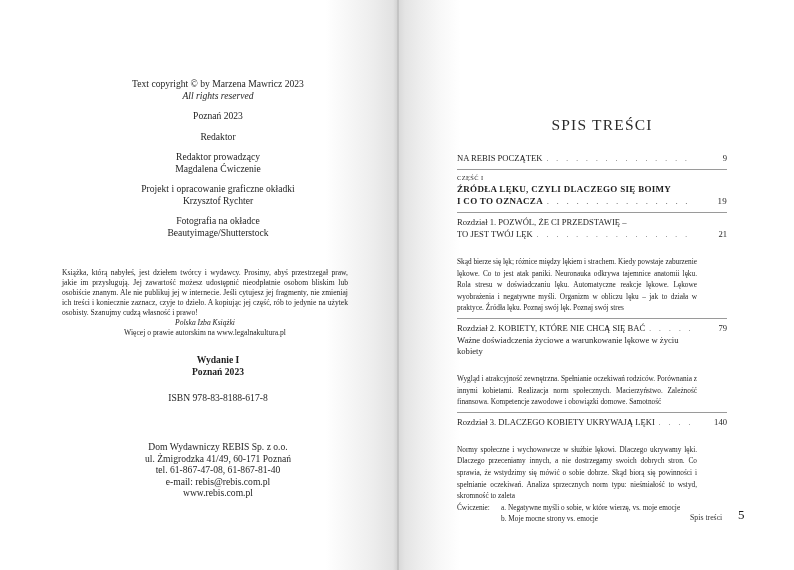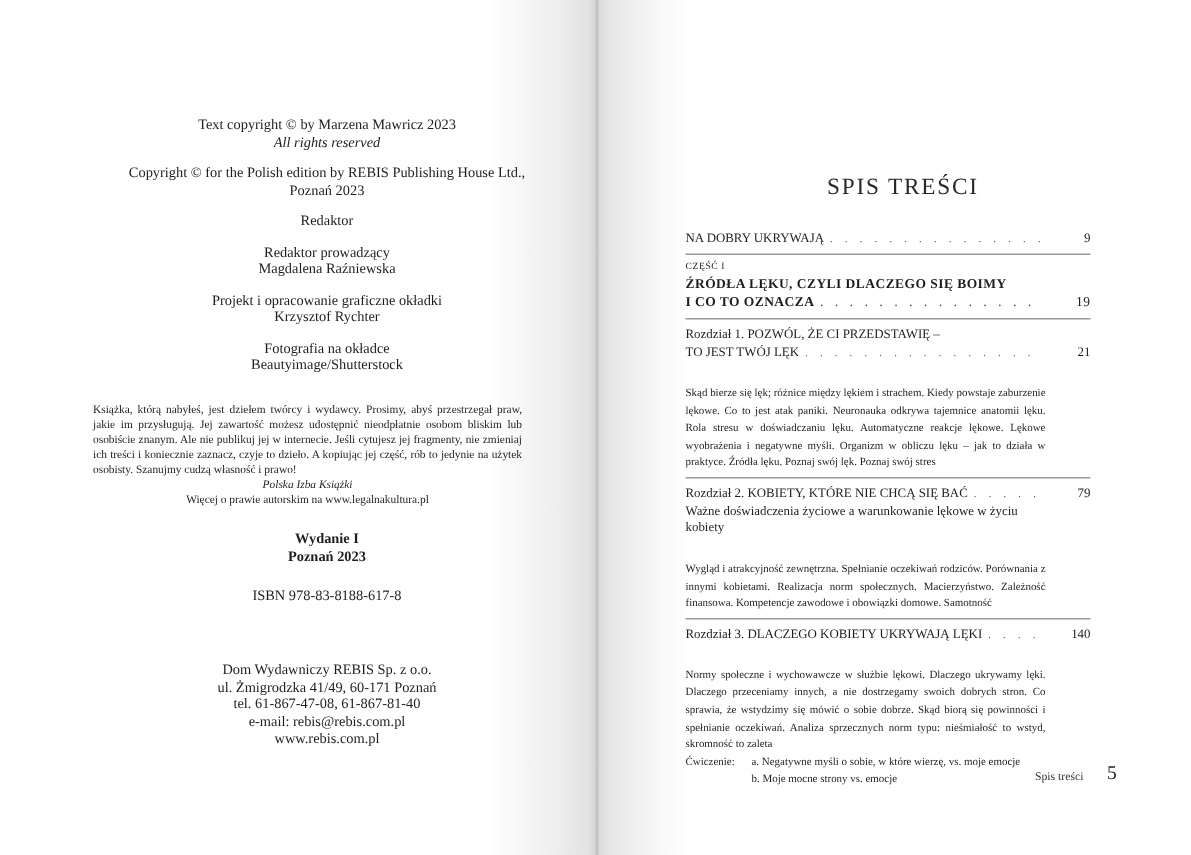--- a/index.html
+++ b/index.html
@@ -74,29 +74,28 @@
   <div class="page-right"></div>
   <div class="gutter-line"></div>
 </div>
 
 <div class="imprint" style="top:78px;">
   <div class="blk">
     <div>Text copyright © by Marzena Mawricz 2023</div>
     <div class="it">All rights reserved</div>
   </div>
   <div class="blk">
-    <div>Copyright © for the Polish edition by REBIS Publishing House Ltd.,</div>
     <div>Poznań 2023</div>
   </div>
   <div class="blk">
     <div>Redaktor</div>
   </div>
   <div class="blk">
     <div>Redaktor prowadzący</div>
-    <div>Magdalena Raźniewska</div>
+    <div>Magdalena Ćwiczenie</div>
   </div>
   <div class="blk">
     <div>Projekt i opracowanie graficzne okładki</div>
     <div>Krzysztof Rychter</div>
   </div>
   <div class="blk">
     <div>Fotografia na okładce</div>
     <div>Beautyimage/Shutterstock</div>
   </div>
 </div>
@@ -121,21 +120,21 @@
   <div>ul. Żmigrodzka 41/49, 60-171 Poznań</div>
   <div>tel. 61-867-47-08, 61-867-81-40</div>
   <div>e-mail: rebis@rebis.com.pl</div>
   <div>www.rebis.com.pl</div>
 </div>
 
 <div class="toc-title">SPIS TREŚCI</div>
 
 <div class="toc">
   <div class="row">
-    <span class="lbl">NA DOBRY UKRYWAJĄ</span>
+    <span class="lbl">NA REBIS POCZĄTEK</span>
     <span class="dots">. . . . . . . . . . . . . . . . . . . . . . . . . . . . . . . .</span>
     <span class="pg">9</span>
   </div>
   <div class="rule"></div>
 
   <div>
     <div class="part-label">CZĘŚĆ I</div>
     <div class="part-title">ŹRÓDŁA LĘKU, CZYLI DLACZEGO SIĘ BOIMY</div>
     <div class="row part-title">
       <span class="lbl">I CO TO OZNACZA</span>

